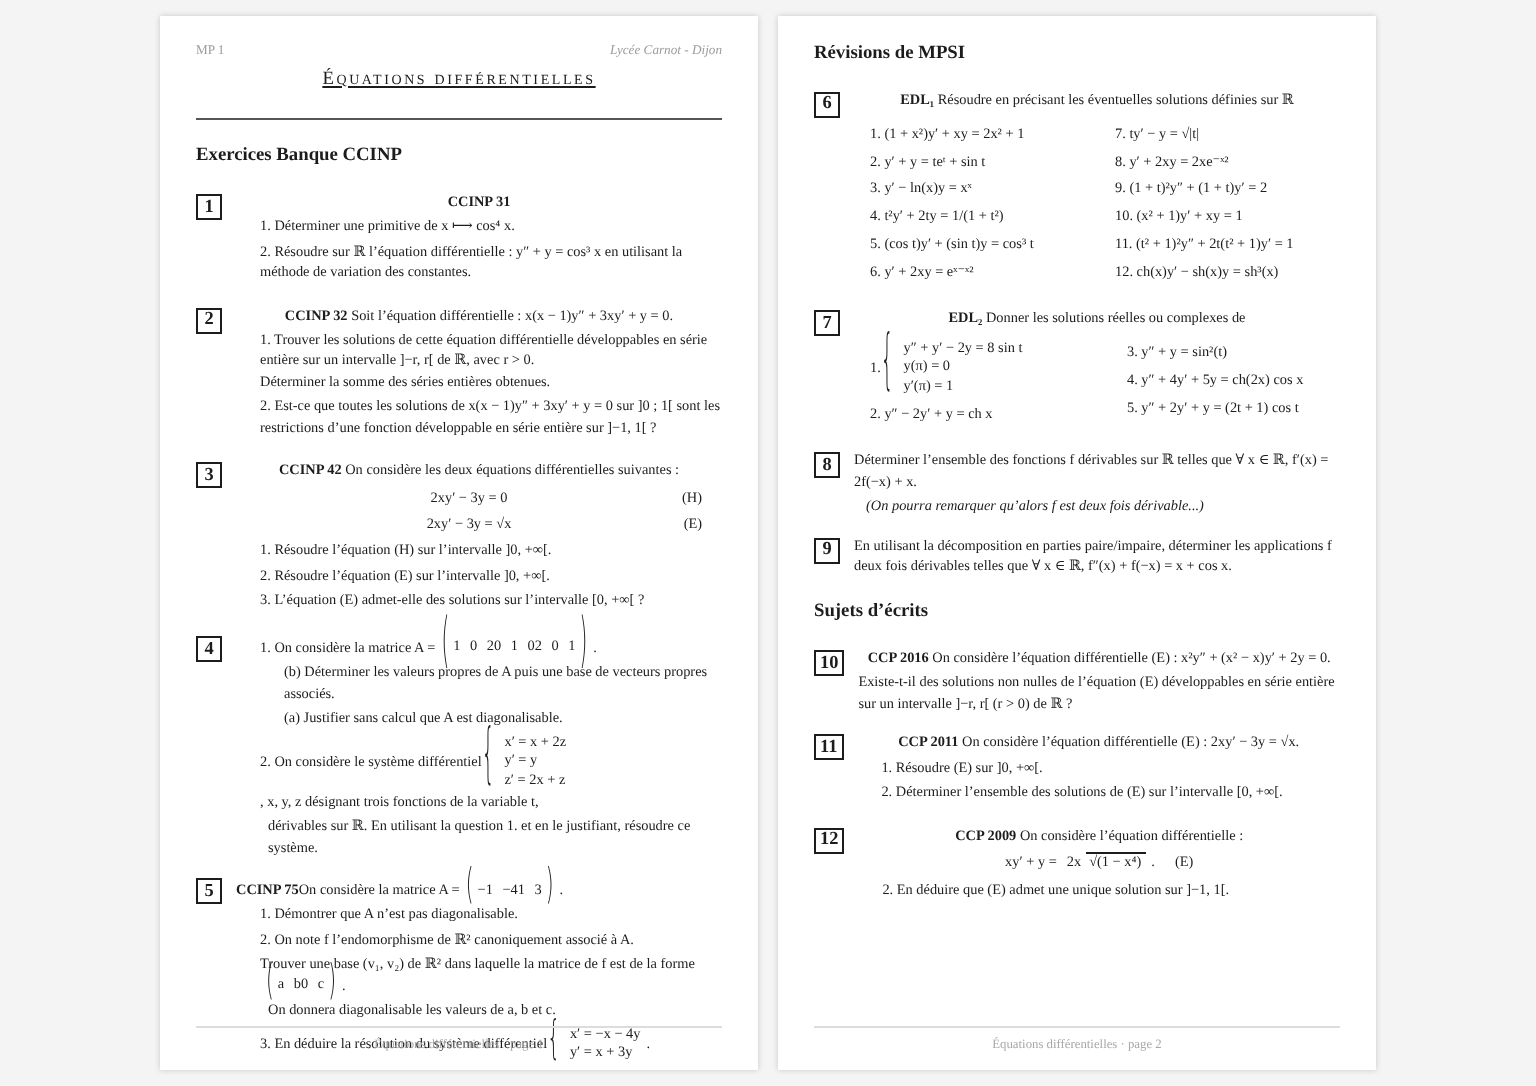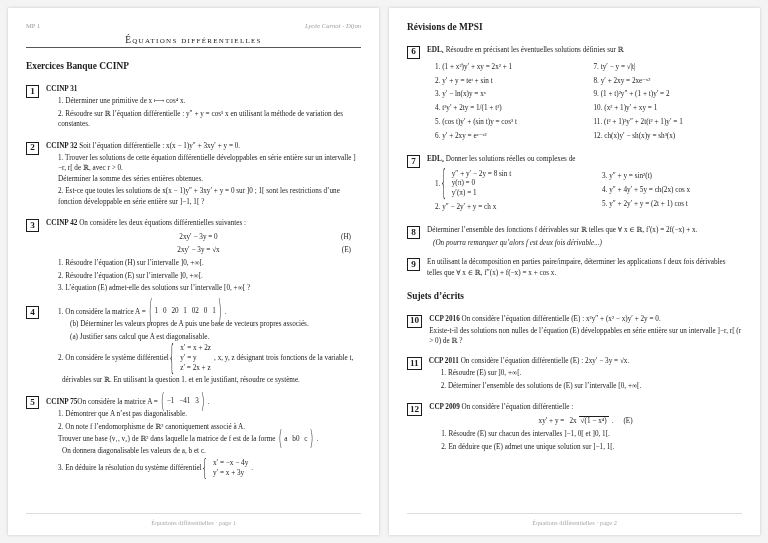--- a/index.html
+++ b/index.html
@@ -5,45 +5,46 @@
   * { box-sizing: border-box; }
   html, body { margin: 0; padding: 0; }
   body {
     width: 768px; height: 543px;
     background: #f4f4f4;
     font-family: "Liberation Serif", "DejaVu Serif", serif;
   }
   .doc { display: flex; gap: 10px; justify-content: center; padding: 8px; height: 100%; }
   .page {
     position: relative;
-    width: 371px; height: 527px;
+    width: 299px; height: 527px;
     background: #ffffff;
     box-shadow: 0 0 3px rgba(0,0,0,.18);
     padding: 13px 18px;
     font-size: 7.2px; line-height: 1.45; color: #1c1c1c;
     overflow: hidden;
   }
   .meta { display: flex; justify-content: space-between; font-size: 6.6px; color: #9b9b9b; }
   .meta .right { font-style: italic; }
   .title {
     text-align: center; font-variant: small-caps; letter-spacing: 1.3px;
-    font-size: 9.4px; margin-top: 3px; padding-bottom: 0;
+    font-size: 9.4px; margin-top: 3px; padding-bottom: 12px;
     border-bottom: 0.7px solid #555;
+    text-decoration: underline;
   }
   .sech { font-weight: 700; font-size: 9.4px; margin: 12px 0 10px; }
   .sech.top { margin-top: 0; }
   .ex { display: flex; gap: 7px; margin-bottom: 9px; }
   .exnum {
     flex: none; min-width: 13px; height: 13px; padding: 0 2px;
     border: 1.2px solid #1c1c1c; display: flex; align-items: center; justify-content: center;
     font-weight: 700; font-size: 9.2px; margin-top: 1px;
   }
   .exb { flex: 1; min-width: 0; }
   .bold { font-weight: 700; }
-  .tline { margin-bottom: 2px; }
+  .tline { margin-bottom: 2px; text-align: center; }
   .list { margin: 2px 0 0 12px; }
   .li { margin: 2px 0; white-space: pre-line; }
   .sub { margin-left: 12px; }
   .cont { margin-left: 4px; margin-top: 1px; }
   .center-eq { position: relative; text-align: center; margin: 3px 10px 3px 0; }
   .center-eq .lbl { position: absolute; right: 0; }
   .mrow { display: flex; align-items: center; flex-wrap: wrap; margin: 2px 0; }
   .matrix { display: inline-flex; align-items: center; margin: 0 3px; }
   .par, .brace { display: inline-block; font-size: 10px; line-height: 1; font-family: "DejaVu Sans", sans-serif; font-weight: 300; }
   .p3 { transform: scaleY(3.0); }
@@ -306,21 +307,20 @@
         <div class="eq12">
           <span>xy′ + y = </span>
           <span class="frac">
             <span class="fn">2x</span>
             <span class="fd">√(1 − x⁴)</span>
           </span>
           <span>.</span>
           <span class="lbl">(E)</span>
         </div>
         <div class="list">
-          <div class="li">1. Résoudre (E) sur chacun des intervalles ]−1, 0[ et ]0, 1[.</div>
           <div class="li">2. En déduire que (E) admet une unique solution sur ]−1, 1[.</div>
         </div>
       </div>
     </div>
 
     <div class="footer">Équations différentielles · page 2</div>
   </div>
 
 </div>
 

